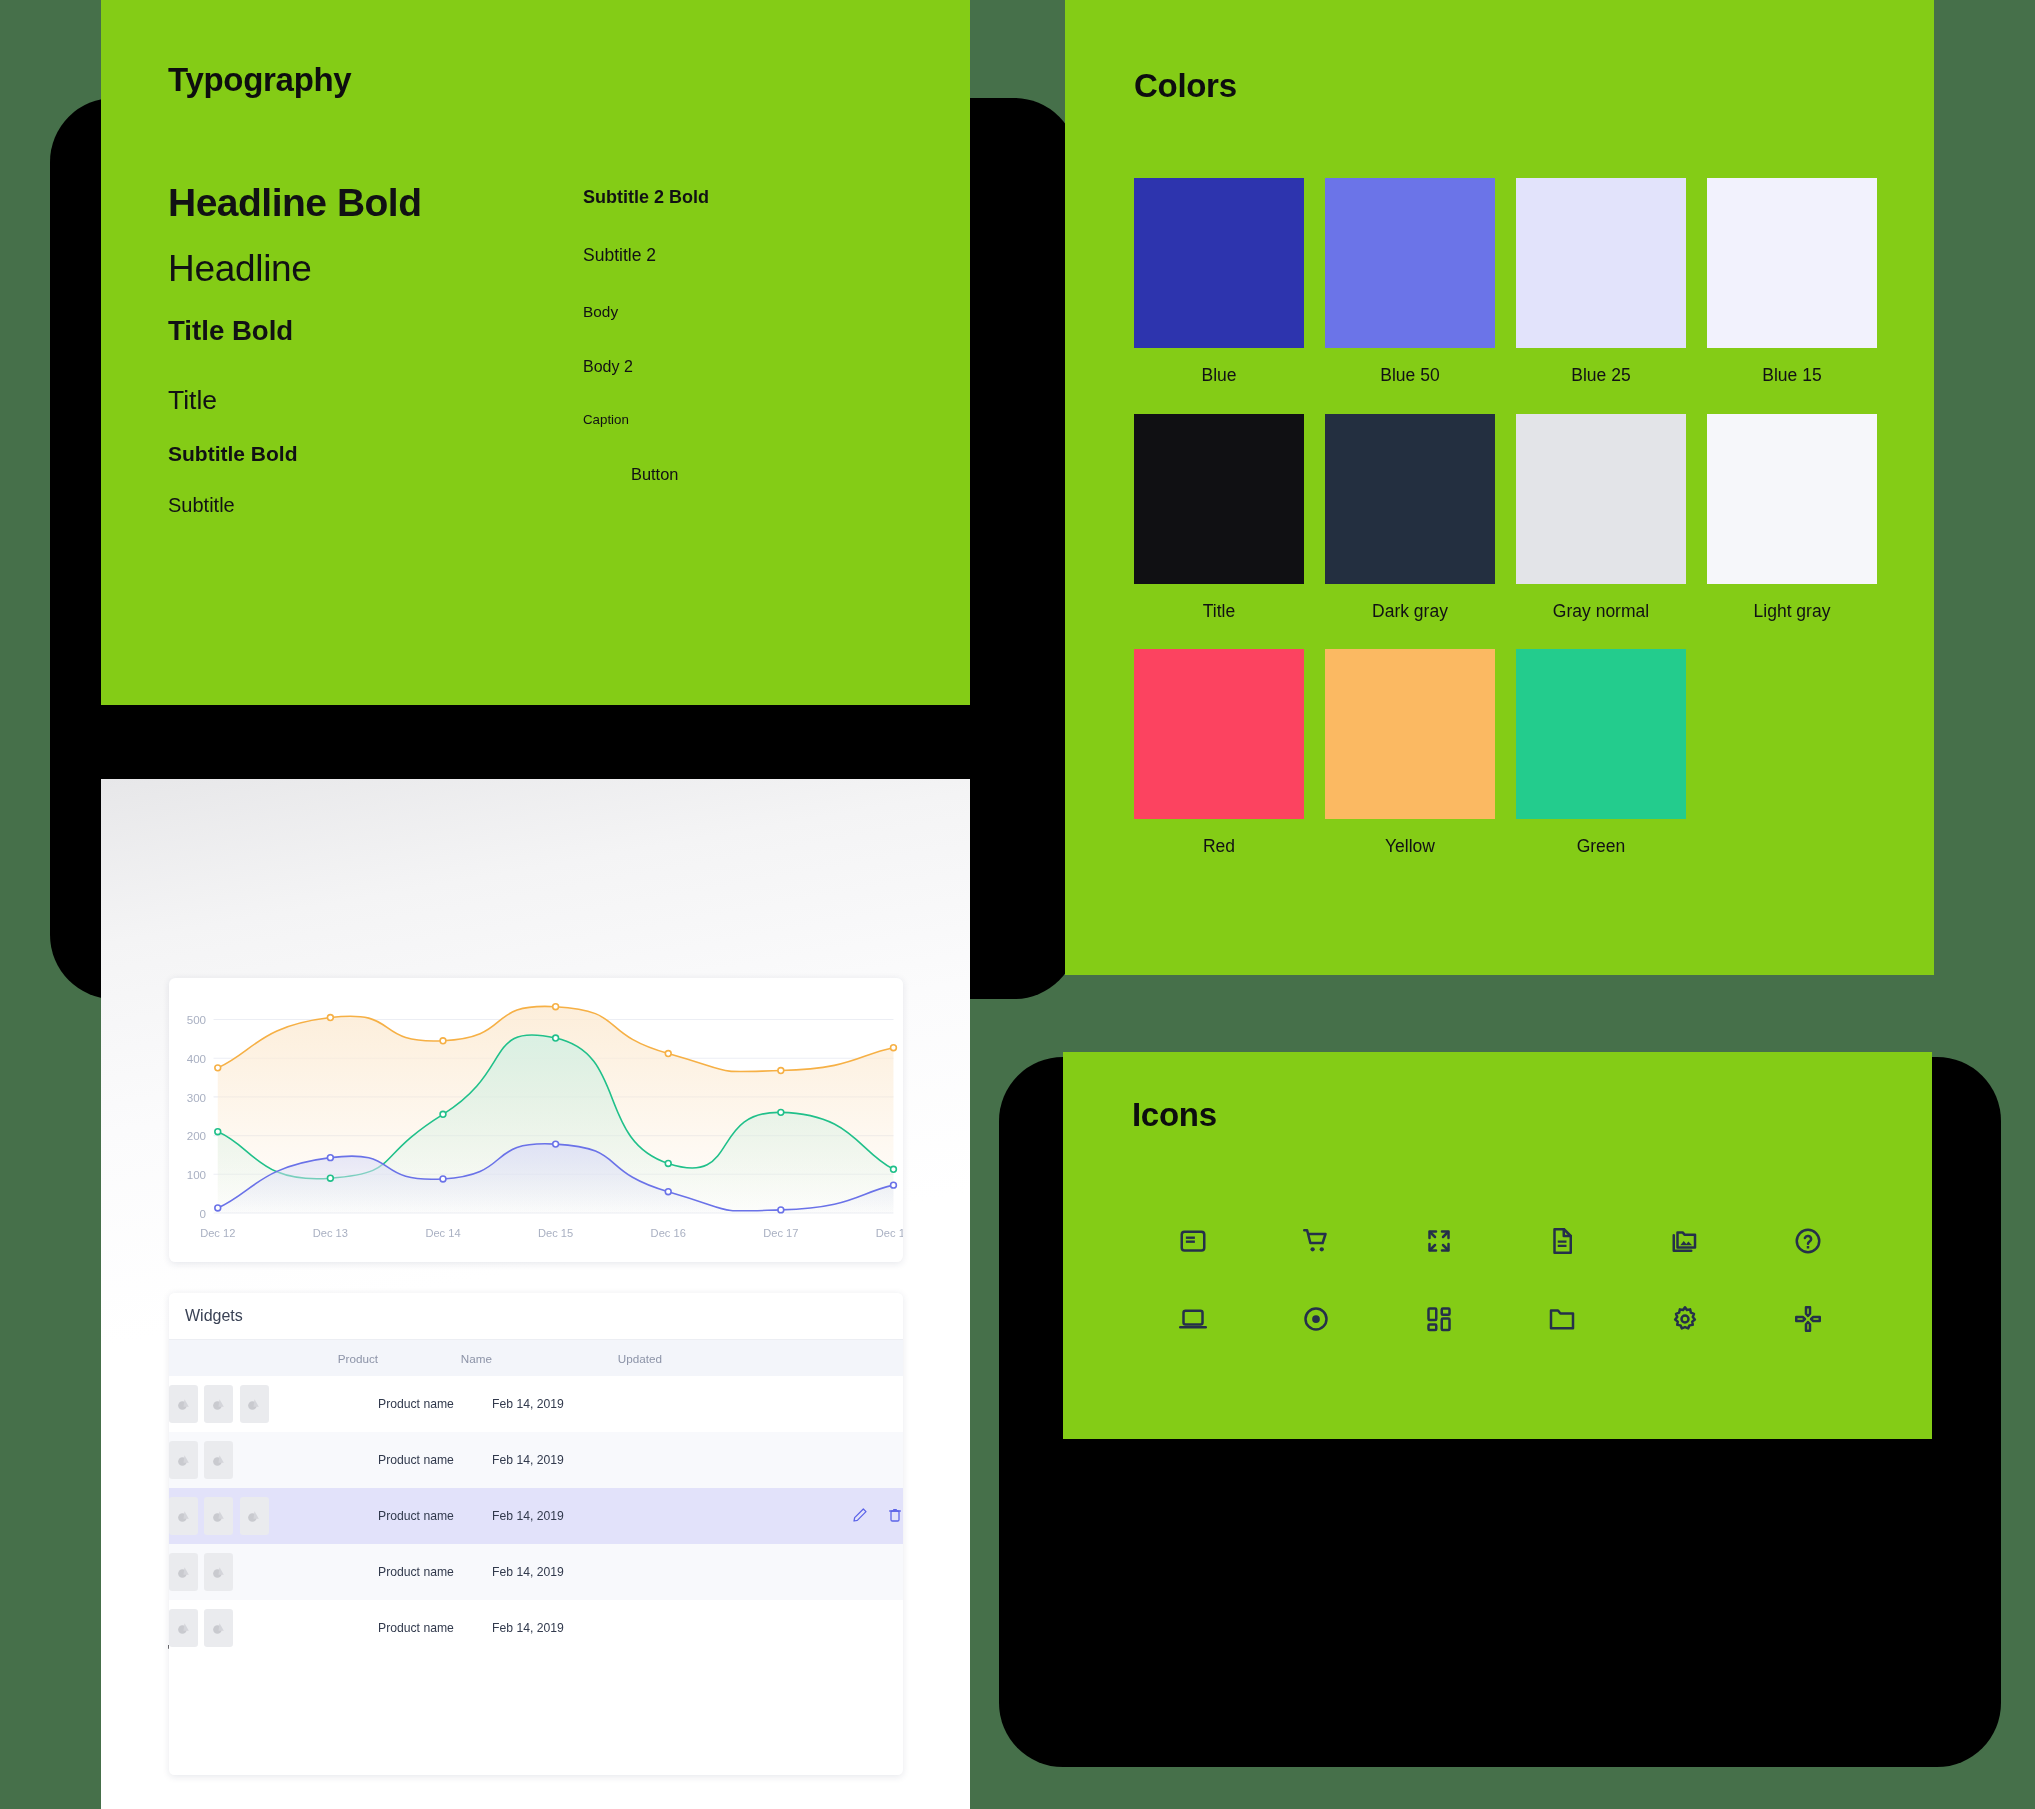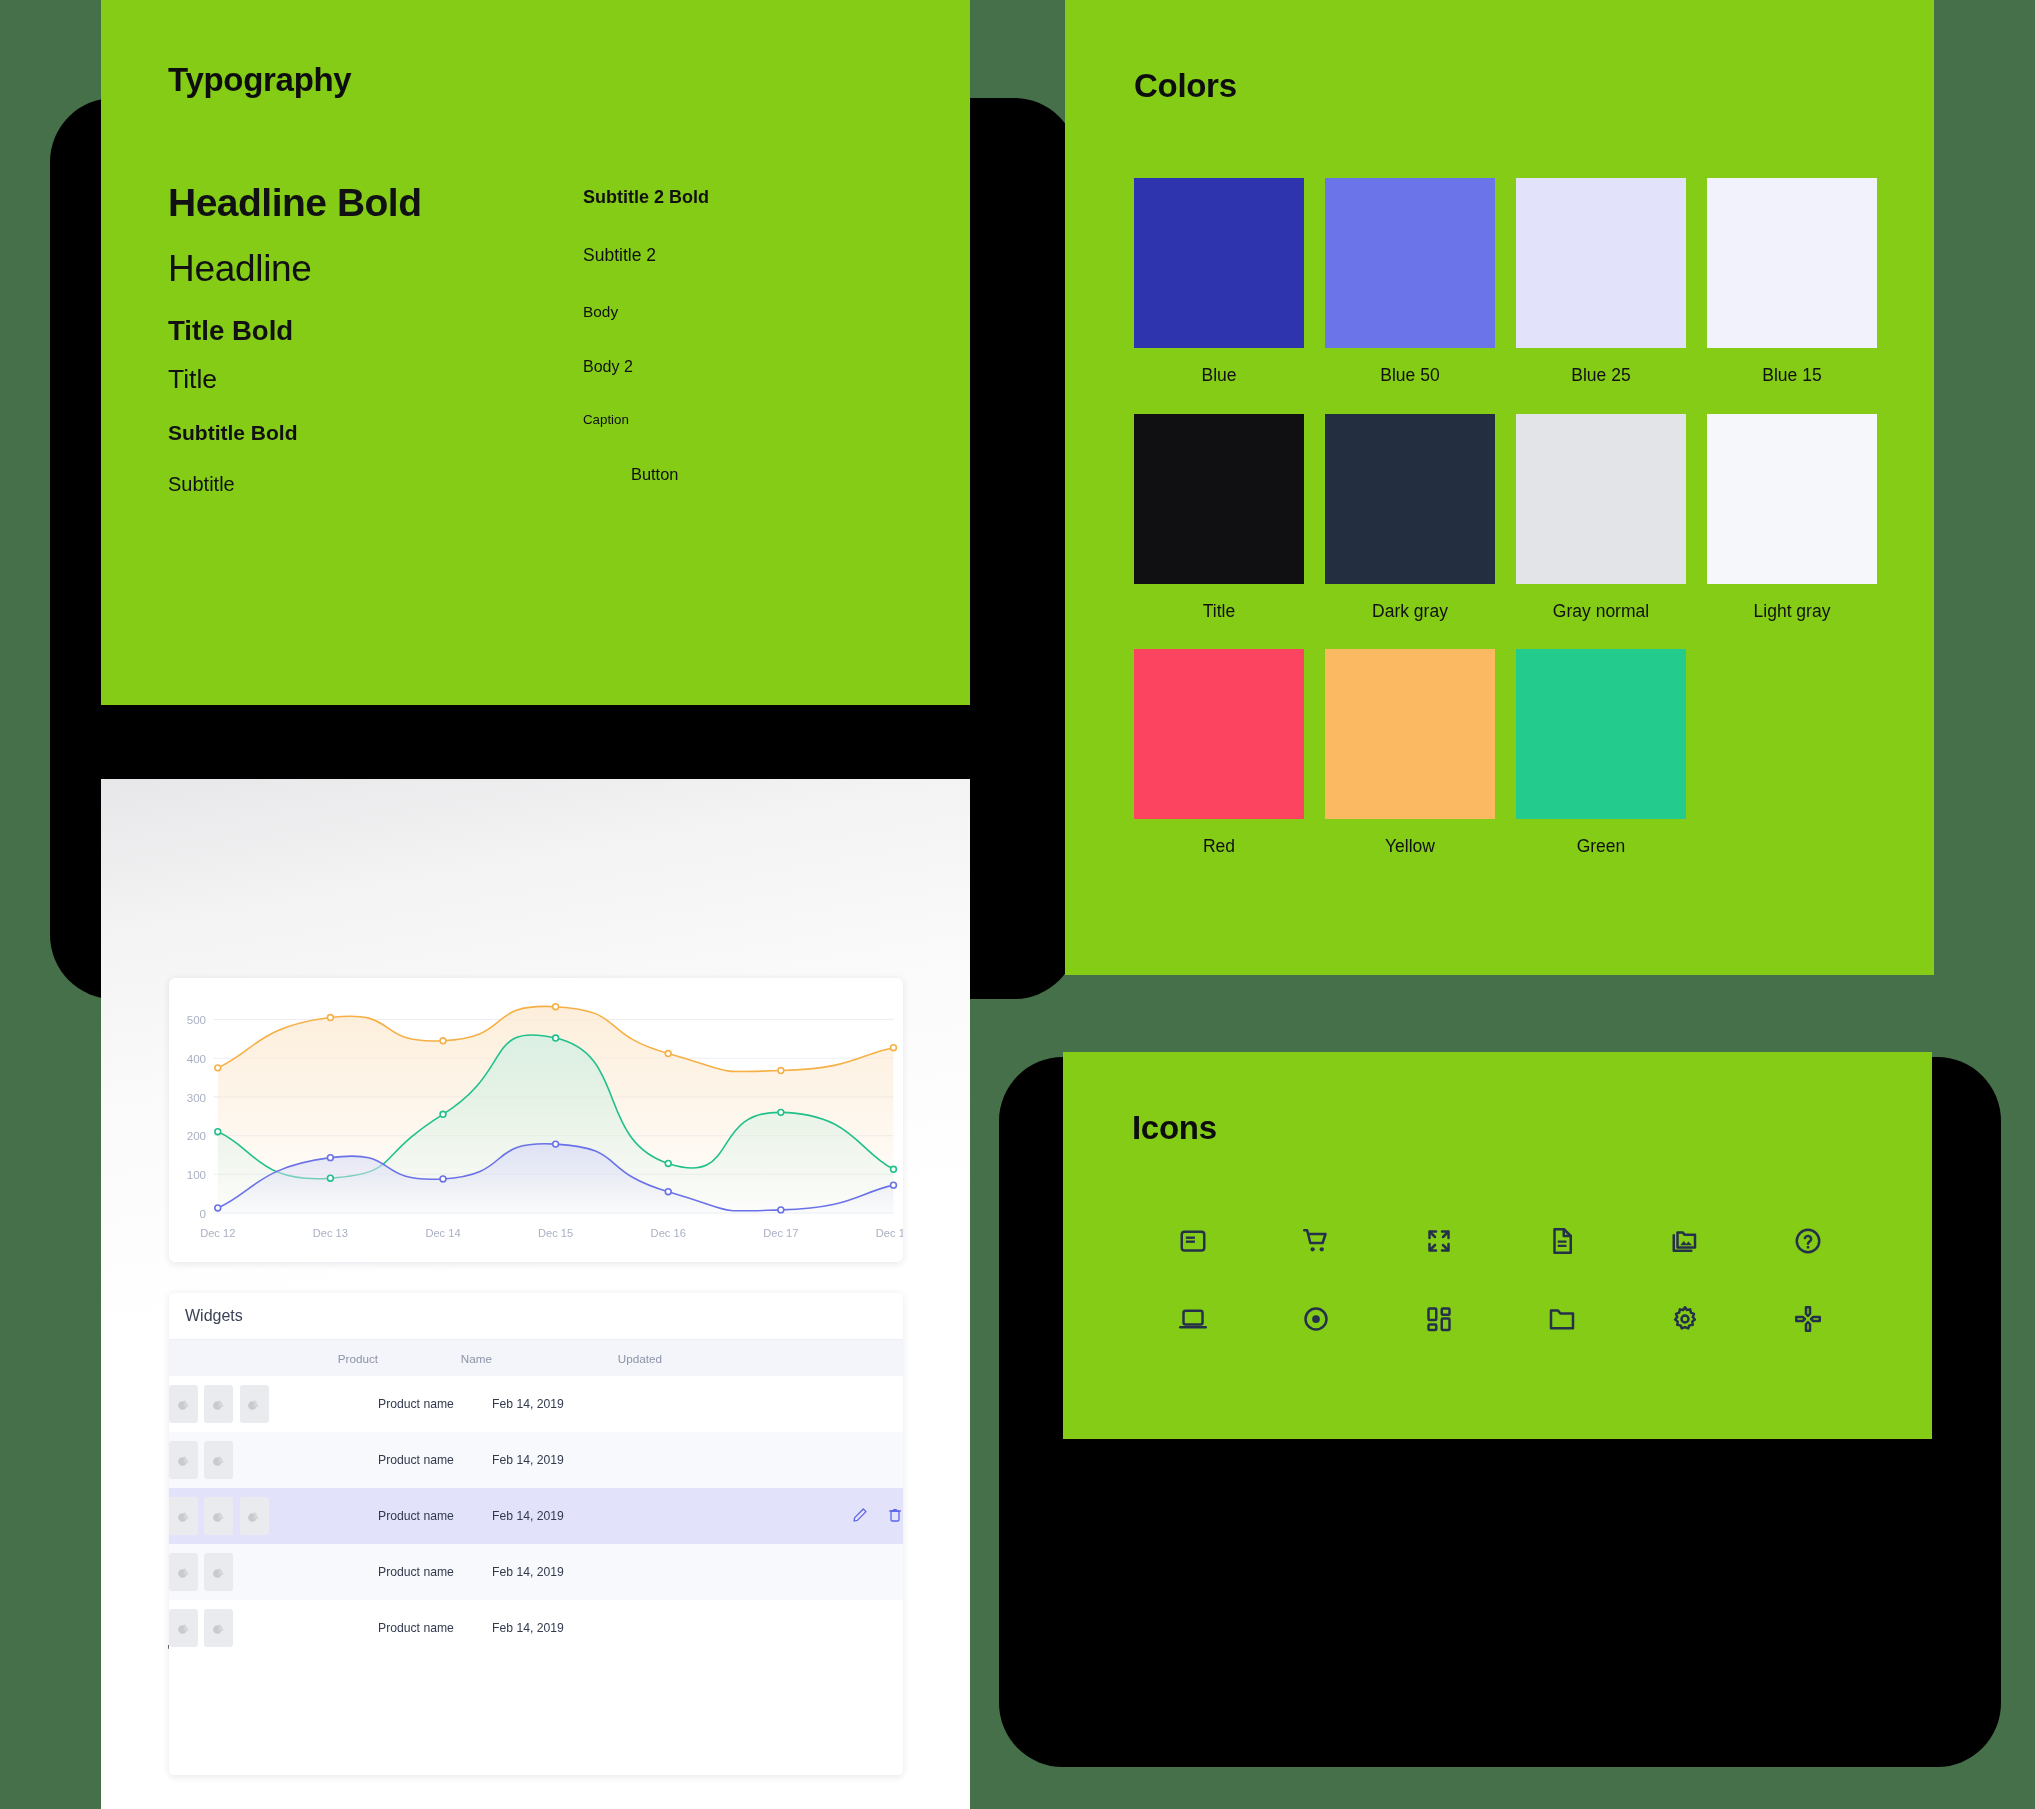--- a/index.html
+++ b/index.html
@@ -49,21 +49,21 @@
   }
 
   
   .typo-title { position: absolute; left: 67px; top: 61px; }
 
   .typo-col-left  { position: absolute; left: 67px; top: 183px; width: 413px; }
   .typo-col-right { position: absolute; left: 482px; top: 188px; width: 318px; }
 
   .t-headline-bold { font-size: 39px; font-weight: 700; color: #111114; letter-spacing: -0.5px; line-height: 1; margin-bottom: 27.6px; }
   .t-headline      { font-size: 37px; font-weight: 400; color: #111114; letter-spacing: -0.3px; line-height: 1; margin-bottom: 30px; }
-  .t-title-bold    { font-size: 27.6px; font-weight: 700; color: #111114; line-height: 1; margin-bottom: 22px; }
+  .t-title-bold    { font-size: 27.6px; font-weight: 700; color: #111114; line-height: 1; margin-bottom: 43px; }
   .t-title         { font-size: 26.5px; font-weight: 400; color: #111114; line-height: 1; margin-bottom: 29px; }
   .t-subtitle-bold { font-size: 21px; font-weight: 700; color: #111114; line-height: 1; margin-bottom: 31px; }
   .t-subtitle      { font-size: 20px; font-weight: 400; color: #111114; line-height: 1; }
 
   .t-sub2-bold { font-size: 18px; font-weight: 700; color: #111114; line-height: 1; margin-bottom: 41px; }
   .t-sub2      { font-size: 17.5px; font-weight: 400; color: #111114; line-height: 1; margin-bottom: 39px; }
   .t-body      { font-size: 15.4px; font-weight: 400; color: #111114; line-height: 1; margin-bottom: 40px; }
   .t-body2     { font-size: 16px; font-weight: 400; color: #111114; line-height: 1; margin-bottom: 38px; }
   .t-caption   { font-size: 13.3px; font-weight: 400; color: #111114; line-height: 1; margin-bottom: 40px; }
   .t-button    { font-size: 16.4px; font-weight: 400; color: #111114; line-height: 1; margin-left: 48px; }
@@ -161,21 +161,21 @@
     background: #eaebee;
     border-radius: 3.2px;
     display: flex; align-items: center; justify-content: center;
   }
   .thumb svg { display: block; }
   .td-actions { text-align: right; padding-right: 21px; }
   .row-actions { display: inline-flex; gap: 19px; align-items: center; }
   .row-actions svg { display: block; }
 
   
-  .icons-title { position: absolute; left: 69px; top: 57px; }
+  .icons-title { position: absolute; left: 69px; top: 44px; }
   .icon-grid {
     position: absolute;
     left: 69px;
     top: 159px;
     width: 737px;
     display: grid;
     grid-template-columns: repeat(6, 1fr);
     row-gap: 19px;
   }
   .icon-cell {

